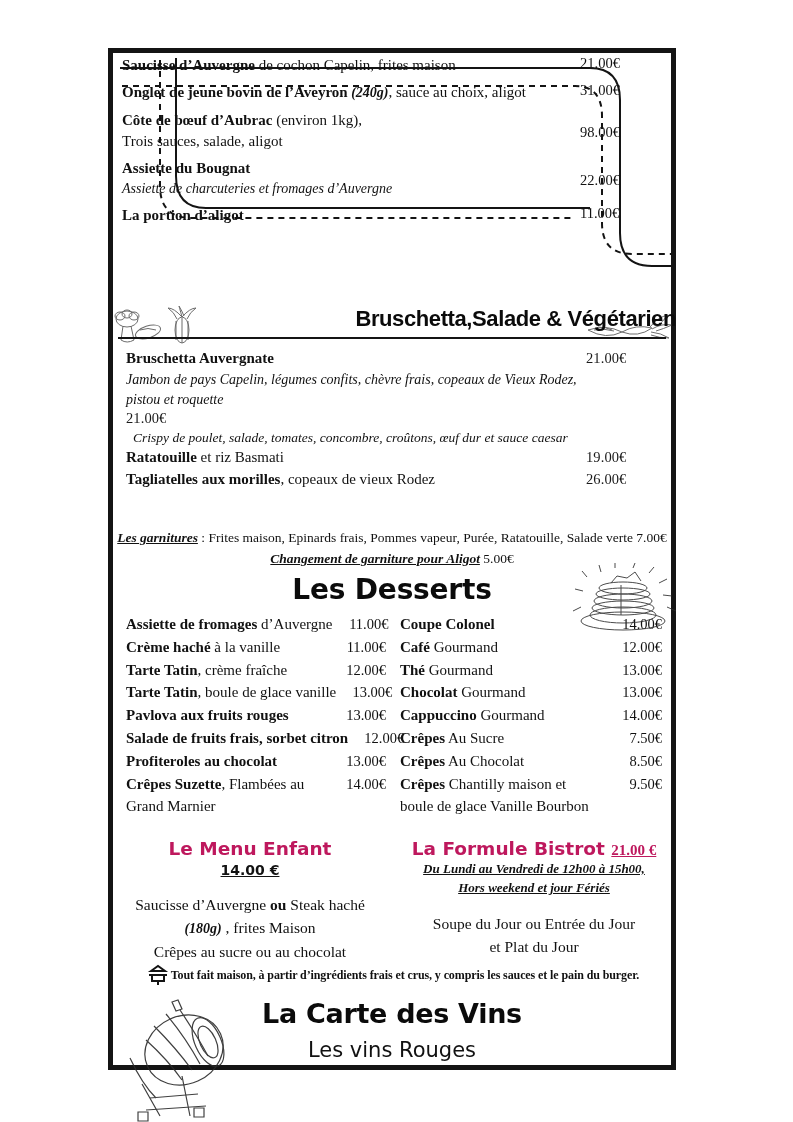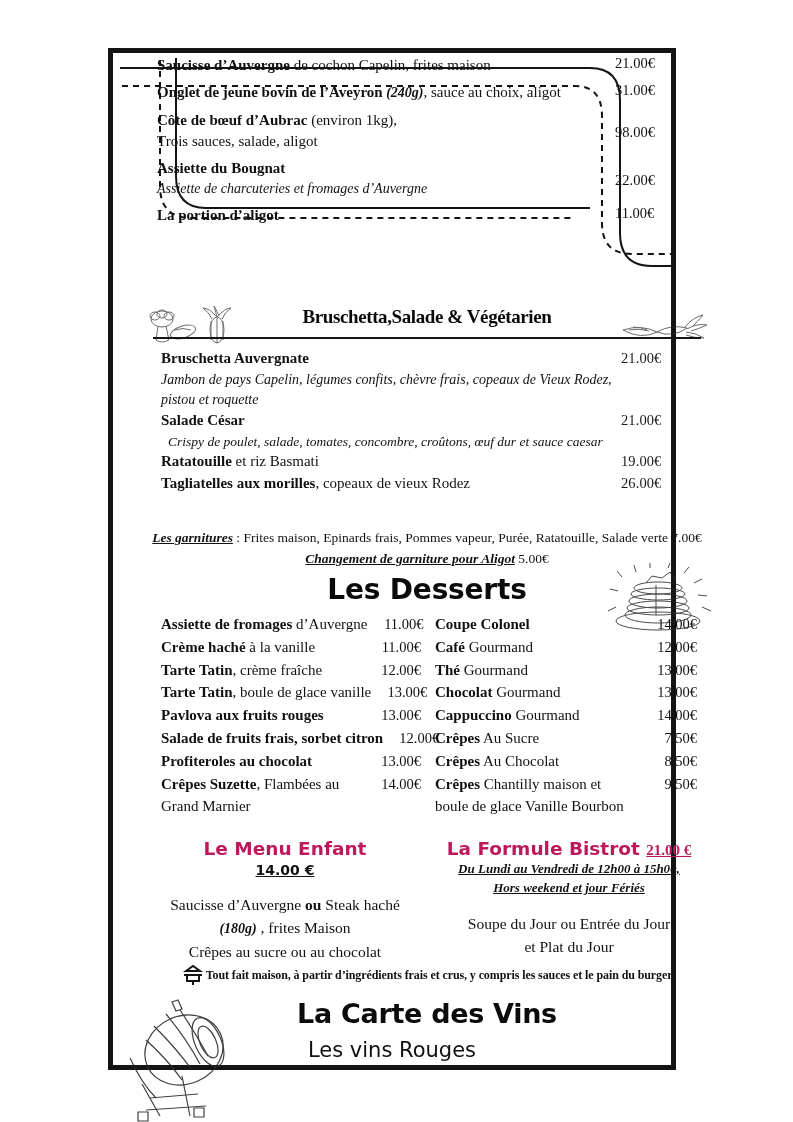--- a/index.html
+++ b/index.html
@@ -38,21 +38,20 @@
 
   
   .content {
     position: absolute;
     left: 108px;
     top: 48px;
     width: 540px;
     height: 1022px;
     z-index: 6;
     padding: 0;
-    margin-left: 35px;
   }
 
   
   .row {
     display: flex;
     align-items: baseline;
     position: relative;
     padding: 0 20px 0 18px;
   }
   .row .names { flex: 1 1 auto; }
@@ -104,25 +103,25 @@
 
   
   .section-head-wrap {
     position: absolute;
     left: 0;
     top: 258px;
     width: 568px;
     height: 42px;
   }
   .section-head {
-    font-family: Liberation Serif, serif;
-    font-weight: bold;
-    font-size: 19px;
+    font-family: Liberation Sans, sans-serif;
+    font-weight: bold;
+    font-size: 22px;
     letter-spacing: -0.4px;
-    text-align: center;
+    text-align: right;
     color: #0b0b0b;
     position: relative;
     z-index: 3;
   }
   .head-rule {
     position: absolute;
     left: 10px;
     right: 10px;
     top: 31px;
     border-bottom: 2px solid #141414;
@@ -410,21 +409,20 @@
   <div class="brusch-list">
 
     <div class="row">
       <div class="names"><span class="nm-b">Bruschetta Auvergnate</span></div>
       <div class="price">21.00€</div>
     </div>
     <div class="brusch-desc">Jambon de pays Capelin, légumes confits, chèvre frais, copeaux de Vieux Rodez,</div>
     <div class="brusch-desc">pistou et roquette</div>
 
     <div class="row">
-      <div class="names"><span class="nm-b">Salade César</span></div>
       <div class="price">21.00€</div>
     </div>
     <div class="brusch-desc indent">Crispy de poulet, salade, tomates, concombre, croûtons, œuf dur et sauce caesar</div>
 
     <div class="row">
       <div class="names"><span class="nm-b">Ratatouille</span><span class="nm-r"> et riz Basmati</span></div>
       <div class="price">19.00€</div>
     </div>
 
     <div class="row">

